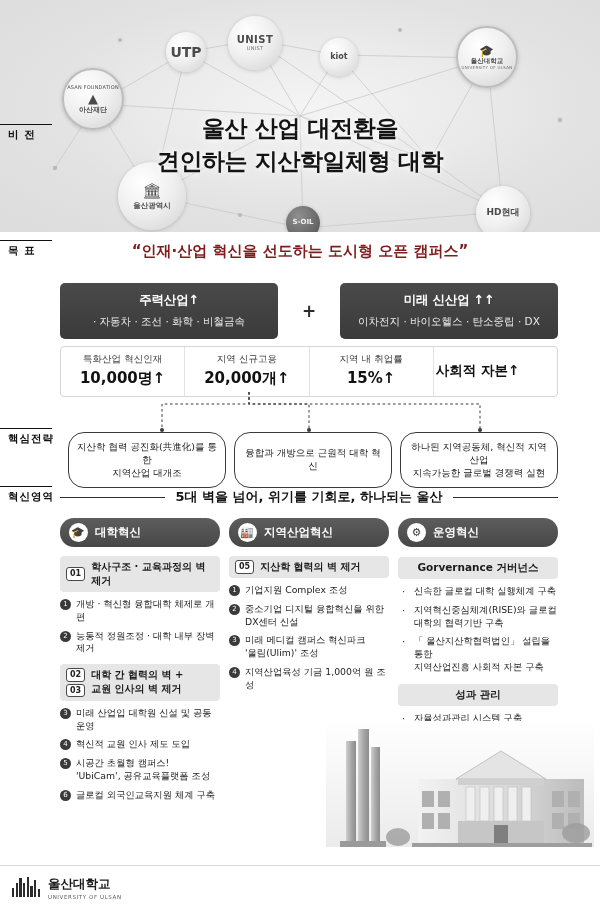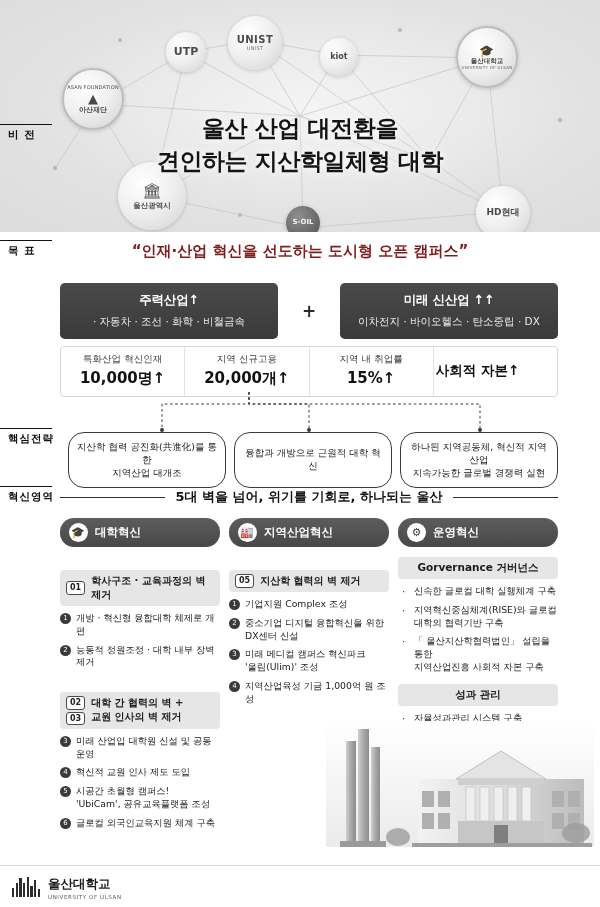--- a/index.html
+++ b/index.html
@@ -160,21 +160,21 @@
     width: 19px; height: 19px; border-radius: 50%;
     background: #fff; color:#3c3c3c;
     display:flex; align-items:center; justify-content:center;
     font-size: 11px;
   }
   .col-head .ch-title { font-size: 11.5px; font-weight: bold; }
 
   .subhead {
     display:flex; align-items:center; gap: 6px;
     background: #e6e6e6; border-radius: 4px;
-    padding: 4px 6px; margin-top: 23px;
+    padding: 4px 6px; margin-top: 9px;
   }
   .num {
     background: #fff; border: 1.2px solid #4a4a4a;
     border-radius: 3px; font-size: 8px; font-weight: bold;
     padding: 1px 3px; color: #222; line-height: 1.15;
   }
   .subhead .s-txt { font-size: 10px; font-weight: bold; color: #1b1b1b; }
 
   .bullets { margin: 6px 0 0 0; padding: 0; list-style: none; }
   .bullets li {
@@ -257,21 +257,21 @@
       </g>
     </svg>
 
     <div class="badge ring" style="left:62px; top:68px; width:62px; height:62px;">
       <div style="font-size:5px;letter-spacing:.2px;">ASAN FOUNDATION</div>
       <div style="font-size:13px;font-weight:bold;margin:1px 0;">▲</div>
       <div class="b-main" style="font-size:7px;">아산재단</div>
     </div>
 
     <div class="badge" style="left:166px; top:32px; width:40px; height:40px;">
-      <div class="b-main" style="font-size:11px;">UTP</div>
+      <div class="b-main" style="font-size:14px;">UTP</div>
     </div>
 
     <div class="badge" style="left:228px; top:16px; width:54px; height:54px;">
       <div class="b-main" style="font-size:10px;letter-spacing:.5px;">UNIST</div>
       <div class="b-sub">UNIST</div>
     </div>
 
     <div class="badge" style="left:320px; top:38px; width:38px; height:38px;">
       <div class="b-main" style="font-size:8px;">kiot</div>
     </div>

